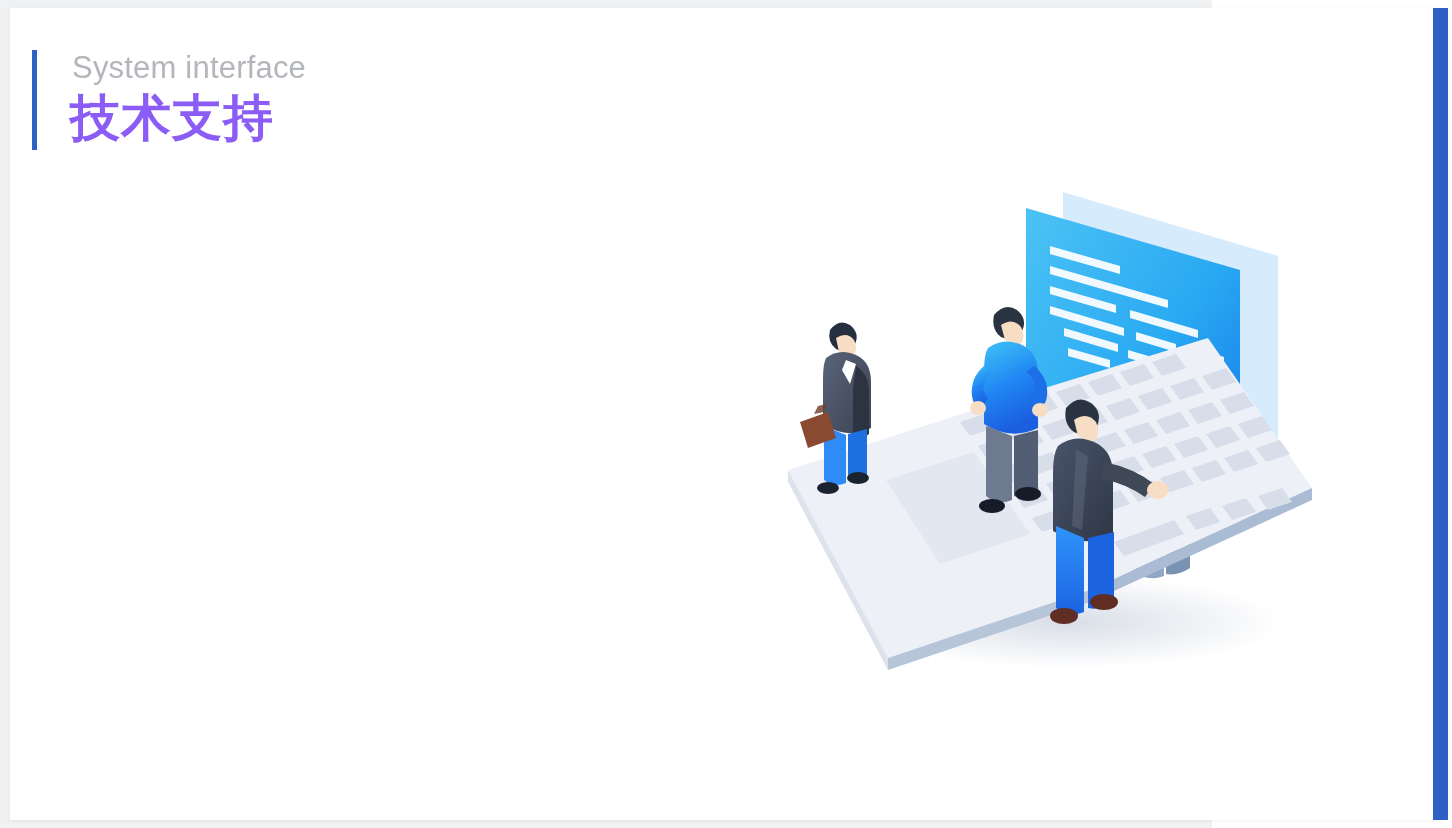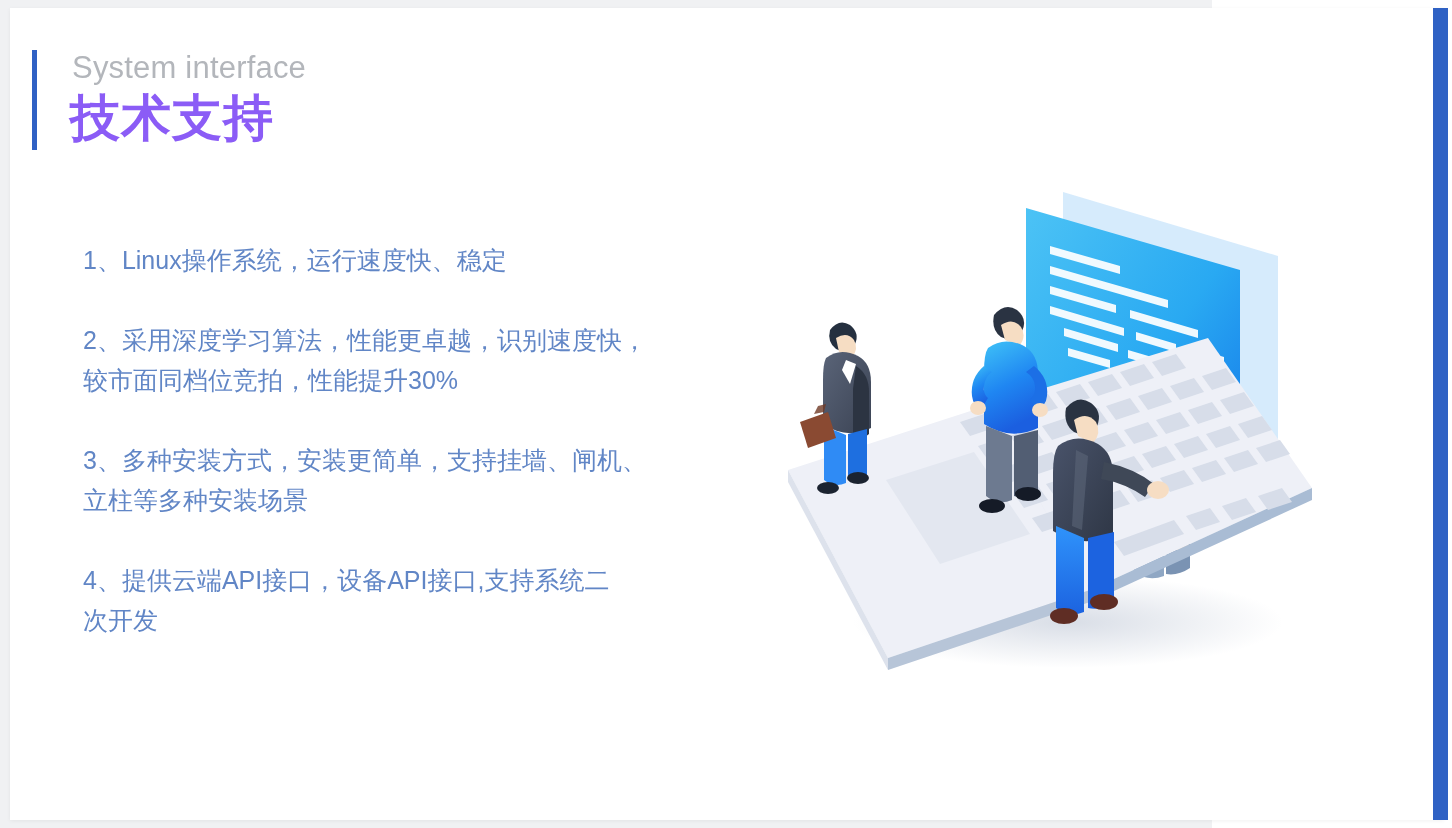--- a/index.html
+++ b/index.html
@@ -116,29 +116,20 @@
   <div class="page-surface"></div>
 
   <div class="edge-bar"></div>
 
   <div class="title-block">
     <div class="title-accent"></div>
     <div class="title-kicker">System interface</div>
     <div class="title-main">技术支持</div>
   </div>
 
-  <div class="bullets">
-    <div class="bullet-item">1、Linux操作系统，运行速度快、稳定</div>
-    <div class="bullet-item">2、采用深度学习算法，性能更卓越，识别速度快，
-较市面同档位竞拍，性能提升30%</div>
-    <div class="bullet-item">3、多种安装方式，安装更简单，支持挂墙、闸机、
-立柱等多种安装场景</div>
-    <div class="bullet-item">4、提供云端API接口，设备API接口,支持系统二
-次开发</div>
-  </div>
 
   <div class="illustration">
     <svg viewBox="0 0 560 500" xmlns="http://www.w3.org/2000/svg">
       <defs>
         <linearGradient id="scrGrad" x1="0" y1="0" x2="1" y2="1">
           <stop offset="0%" stop-color="#4cc3f5"></stop>
           <stop offset="55%" stop-color="#29a9f2"></stop>
           <stop offset="100%" stop-color="#1273e8"></stop>
         </linearGradient>
         <linearGradient id="shirtGrad" x1="0" y1="0" x2="0.3" y2="1">

